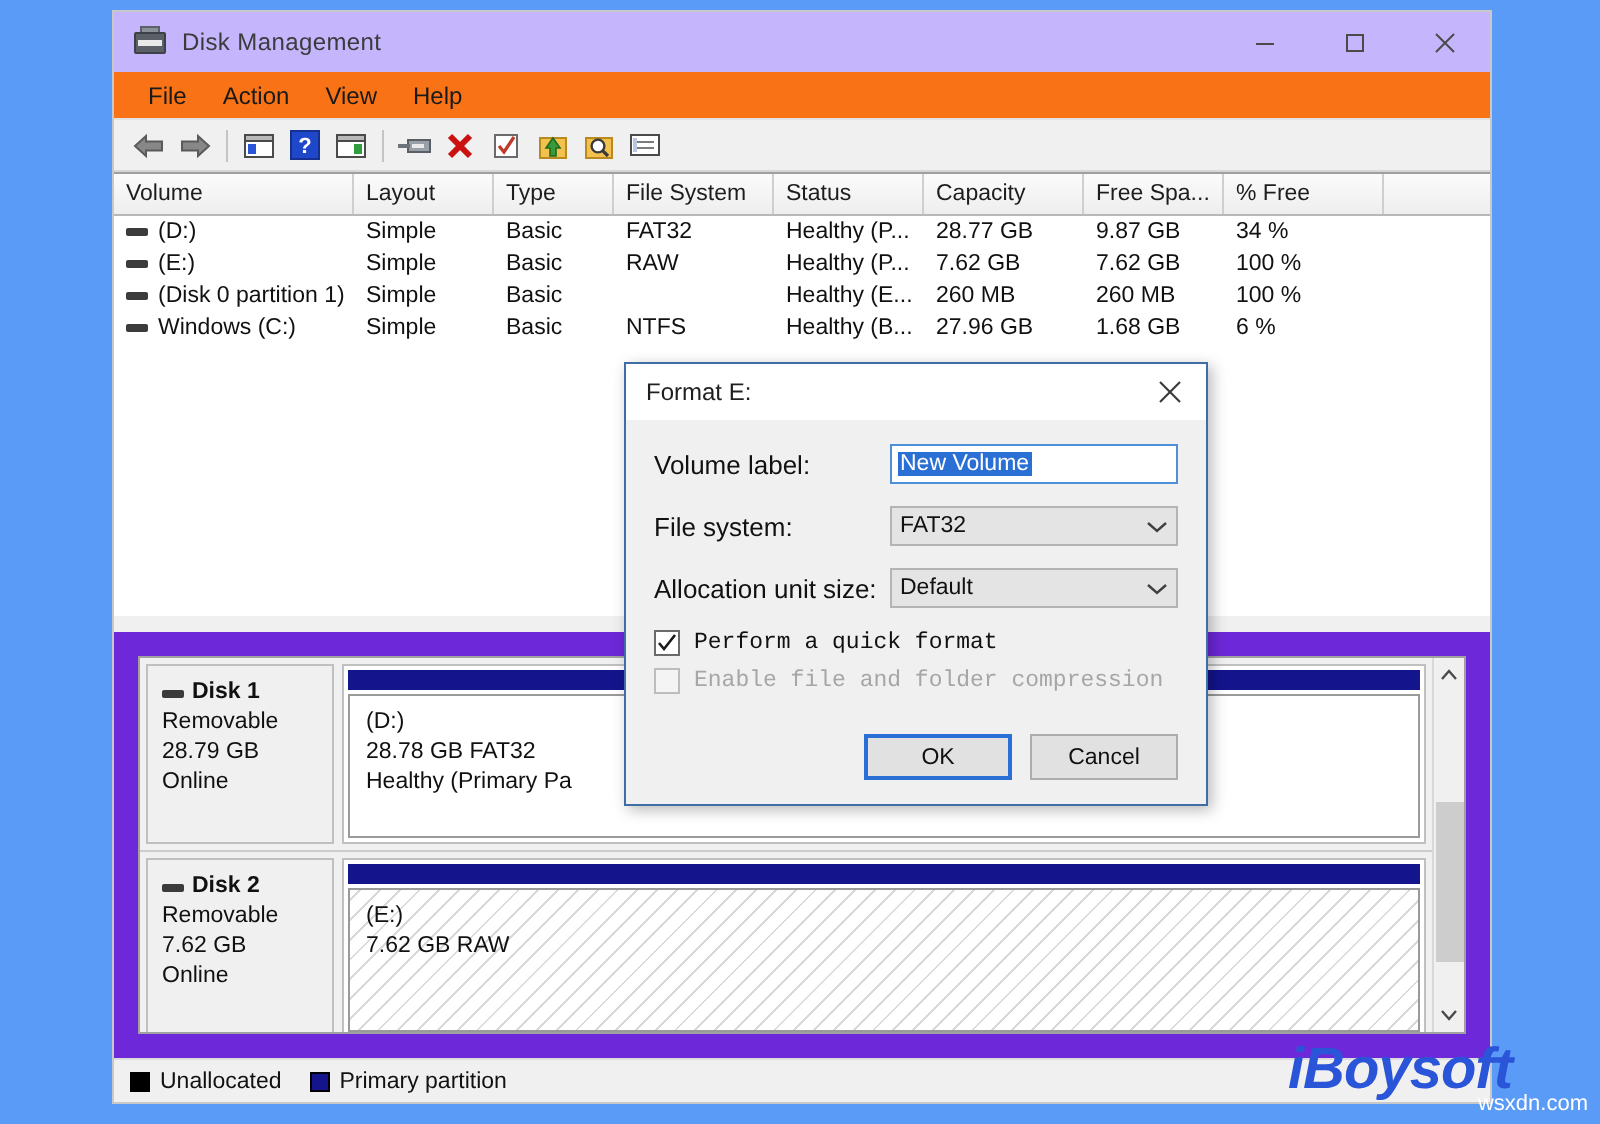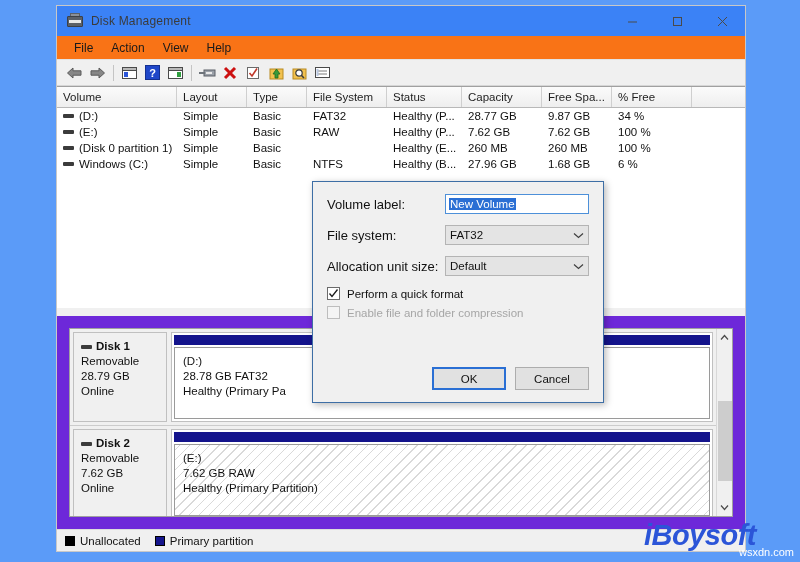--- a/index.html
+++ b/index.html
@@ -17,21 +17,21 @@
     left: 56px; top: 5px;
     width: 690px; height: 547px;
     background: #f0f0f0;
     border: 1px solid #c8c8c8;
     display: flex; flex-direction: column;
   }
 
   
   #title-bar {
     height: 30px;
-    background: #3b82f6;
+    background: #c4b5fd;
     display: flex; align-items: center;
     flex: 0 0 30px;
     position: relative;
     justify-content: center;
   }
   #app-icon {
     width: 16px; height: 16px;
     margin-left: 10px; margin-right: 8px;
     position: relative; flex: 0 0 16px;
   }
@@ -291,21 +291,21 @@
     margin-left: auto; color: #3f3f3f; display: flex; align-items: center;
   }
   .check-row { display: flex; align-items: center; margin-top: 4px; margin-bottom: 6px; }
   .cbox {
     width: 13px; height: 13px; flex: 0 0 13px;
     border: 1px solid #6a6a6a; background: #fff;
     margin-right: 7px;
     display: flex; align-items: center; justify-content: center;
   }
   .cbox.disabled { border-color: #bdbdbd; background: #f4f4f4; }
-  .check-label { font-size: 11.5px; color: #111; }
+  .check-label { font-size: 11.5px; color: #111; font-family: Liberation Mono, monospace; }
   .check-label.disabled { color: #a6a6a6; text-align: right; }
   #dlg-buttons {
     position: absolute; right: 14px; bottom: 12px;
     display: flex;
   }
   .dlg-btn {
     width: 74px; height: 23px;
     font-size: 11.5px; color: #111;
     display: flex; align-items: center; justify-content: center;
     background: #e1e1e1; border: 1px solid #adadad;
@@ -549,21 +549,20 @@
             </div>
             <div>Removable</div>
             <div>7.62 GB</div>
             <div>Online</div>
           </div>
           <div class="disk-part-area">
             <div class="part-bar"></div>
             <div class="part-body hatched">
               <div>(E:)</div>
               <div>7.62 GB RAW</div>
-              <div>Healthy (Primary Partition)</div>
             </div>
           </div>
         </div>
 
       </div>
 
       <div id="graph-scrollbar">
         <div class="sb-arrow">
           <svg width="9" height="7" viewBox="0 0 9 7">
               <path d="M1 5.5 L4.5 1.5 L8 5.5" fill="none" stroke="#4a4a4a" stroke-width="1.2"></path>
@@ -587,20 +586,29 @@
       </div>
       <div class="legend-item">
         <span class="legend-swatch" style="background:#14148c"></span>
         <span class="legend-label">Primary partition</span>
       </div>
     </div>
 
   </div>
 
   <div id="format-dialog">
+    <div id="dlg-title-bar">
+      <span id="dlg-title-text">Format E:</span>
+      <div id="dlg-close">
+        <svg width="12" height="12" viewBox="0 0 12 12">
+            <line x1="1" y1="1" x2="11" y2="11" stroke="#3a3a3a" stroke-width="1.1"></line>
+            <line x1="11" y1="1" x2="1" y2="11" stroke="#3a3a3a" stroke-width="1.1"></line>
+          </svg>
+      </div>
+    </div>
 
     <div id="dlg-body">
 
       <div class="field-row">
         <div class="field-label">Volume label:</div>
         <div class="field-input">
           <span class="sel-text">New Volume</span>
         </div>
       </div>
 

